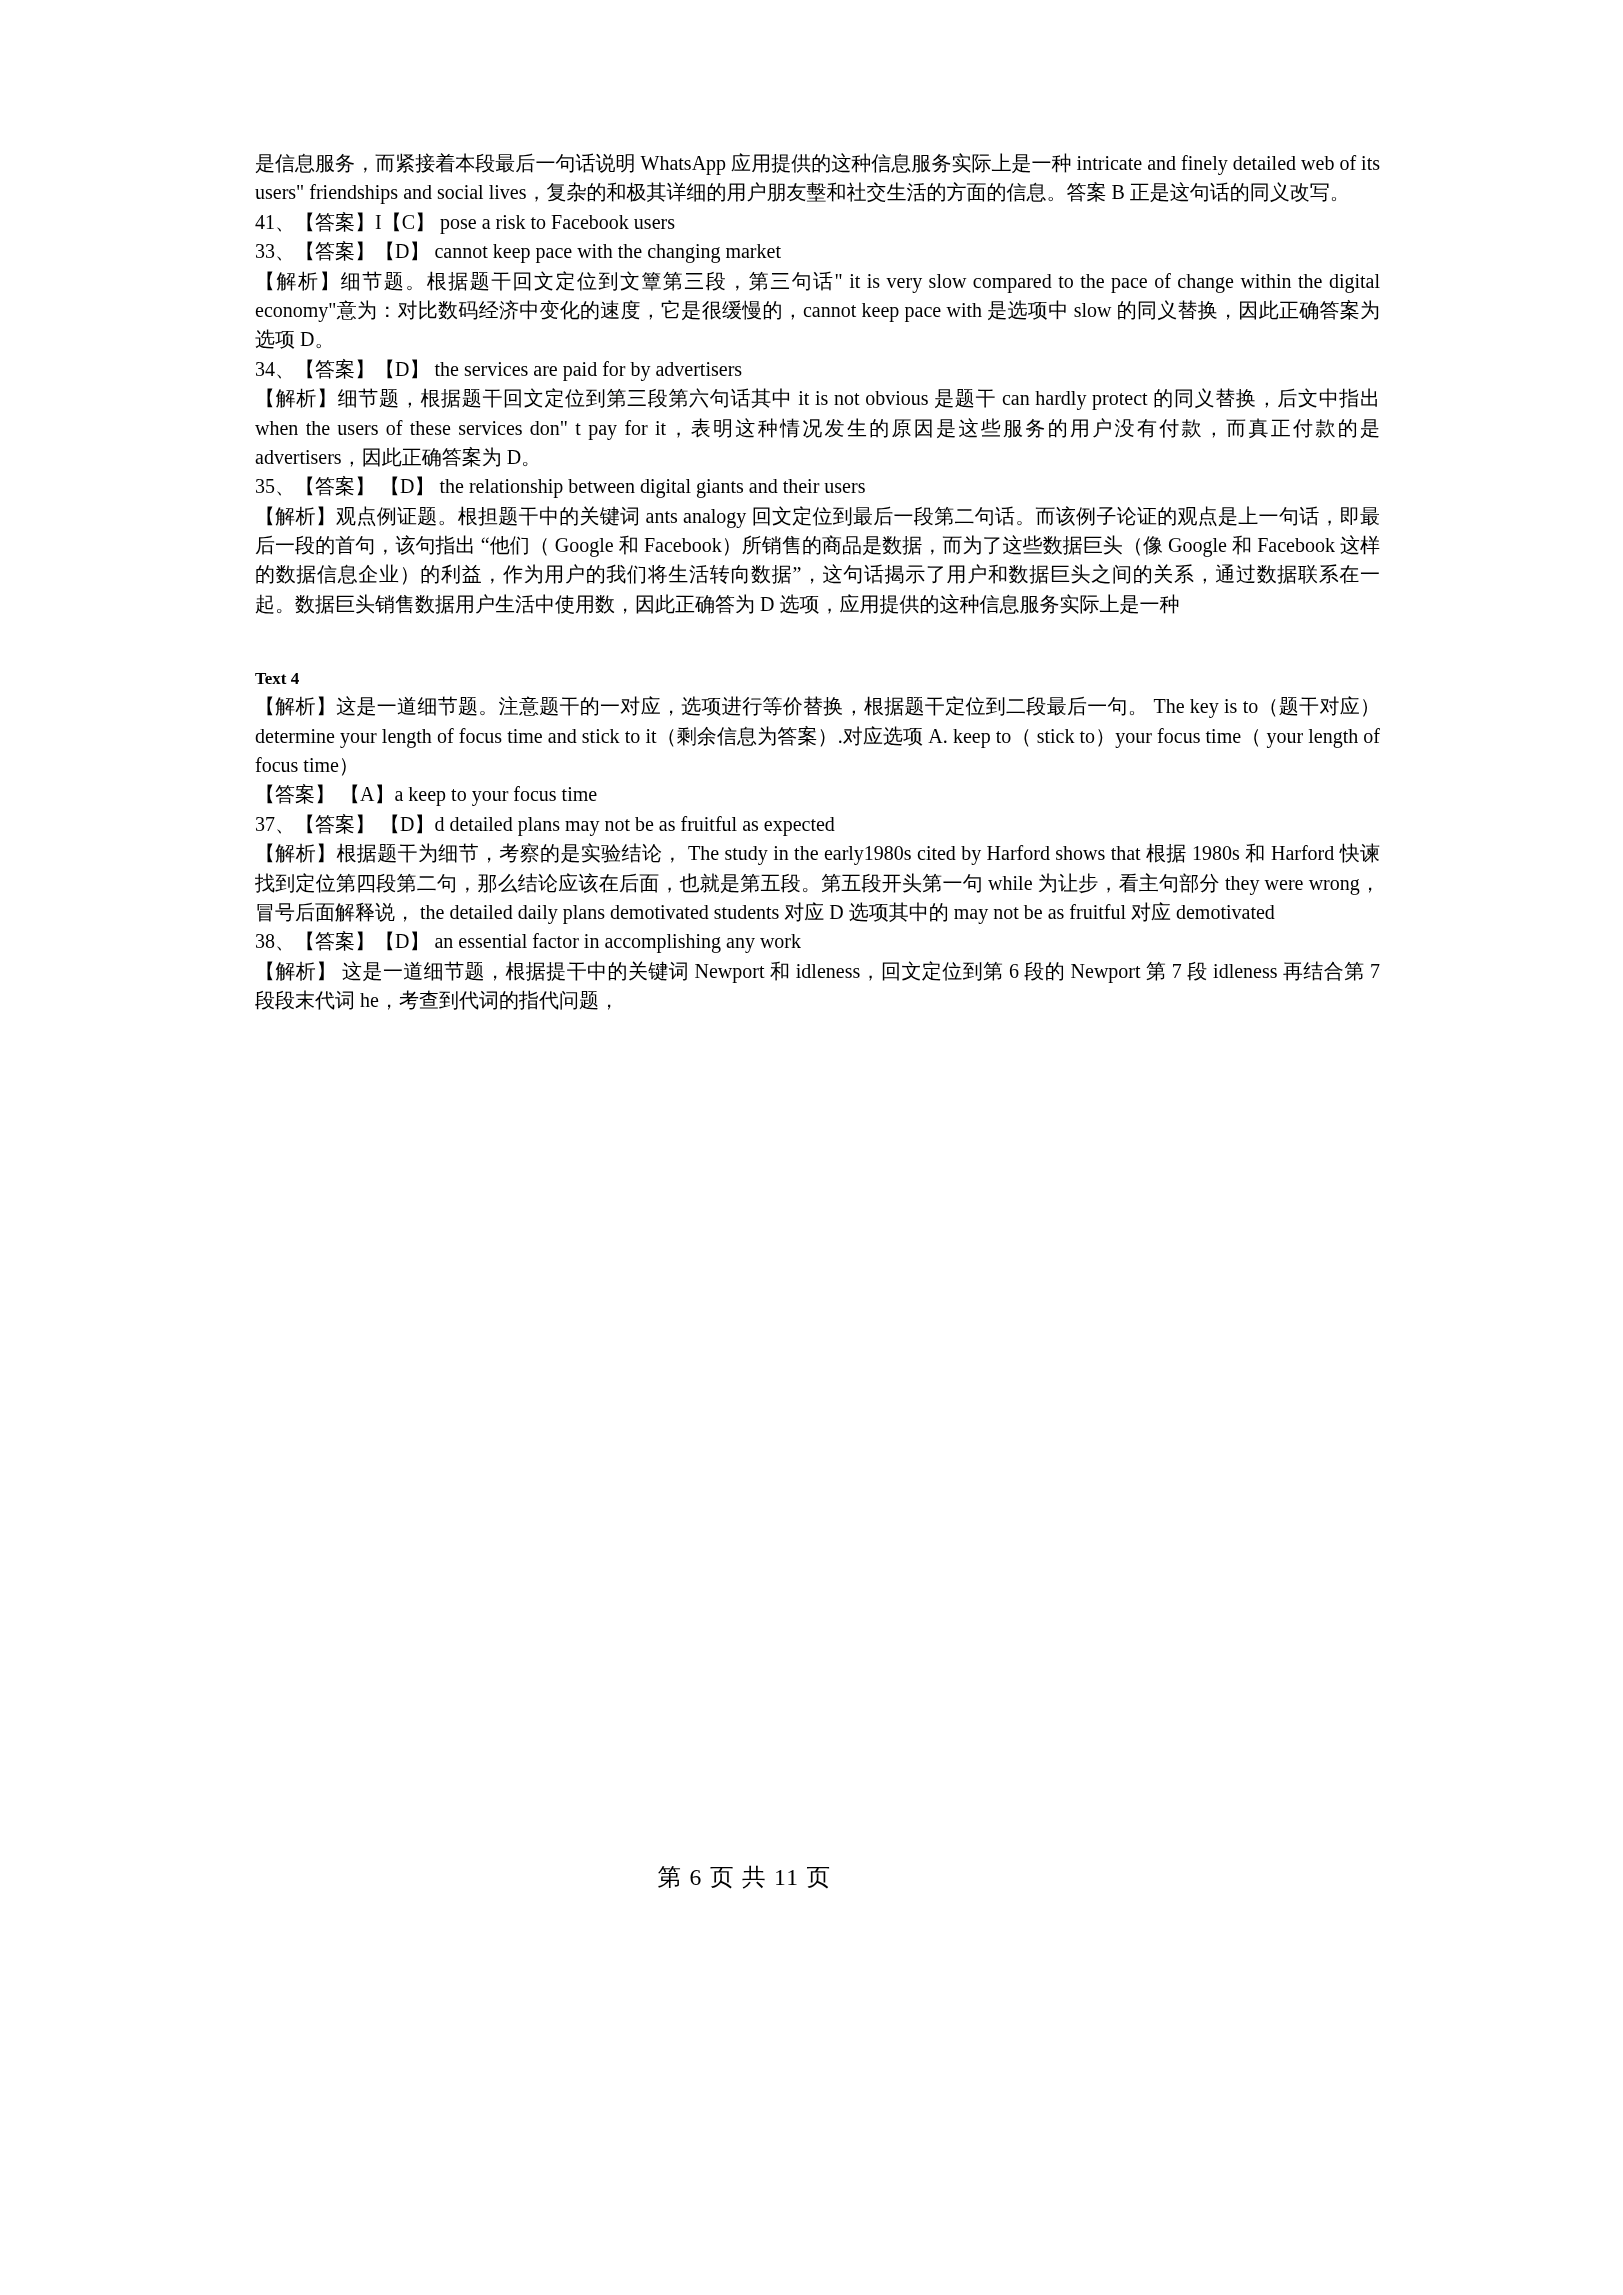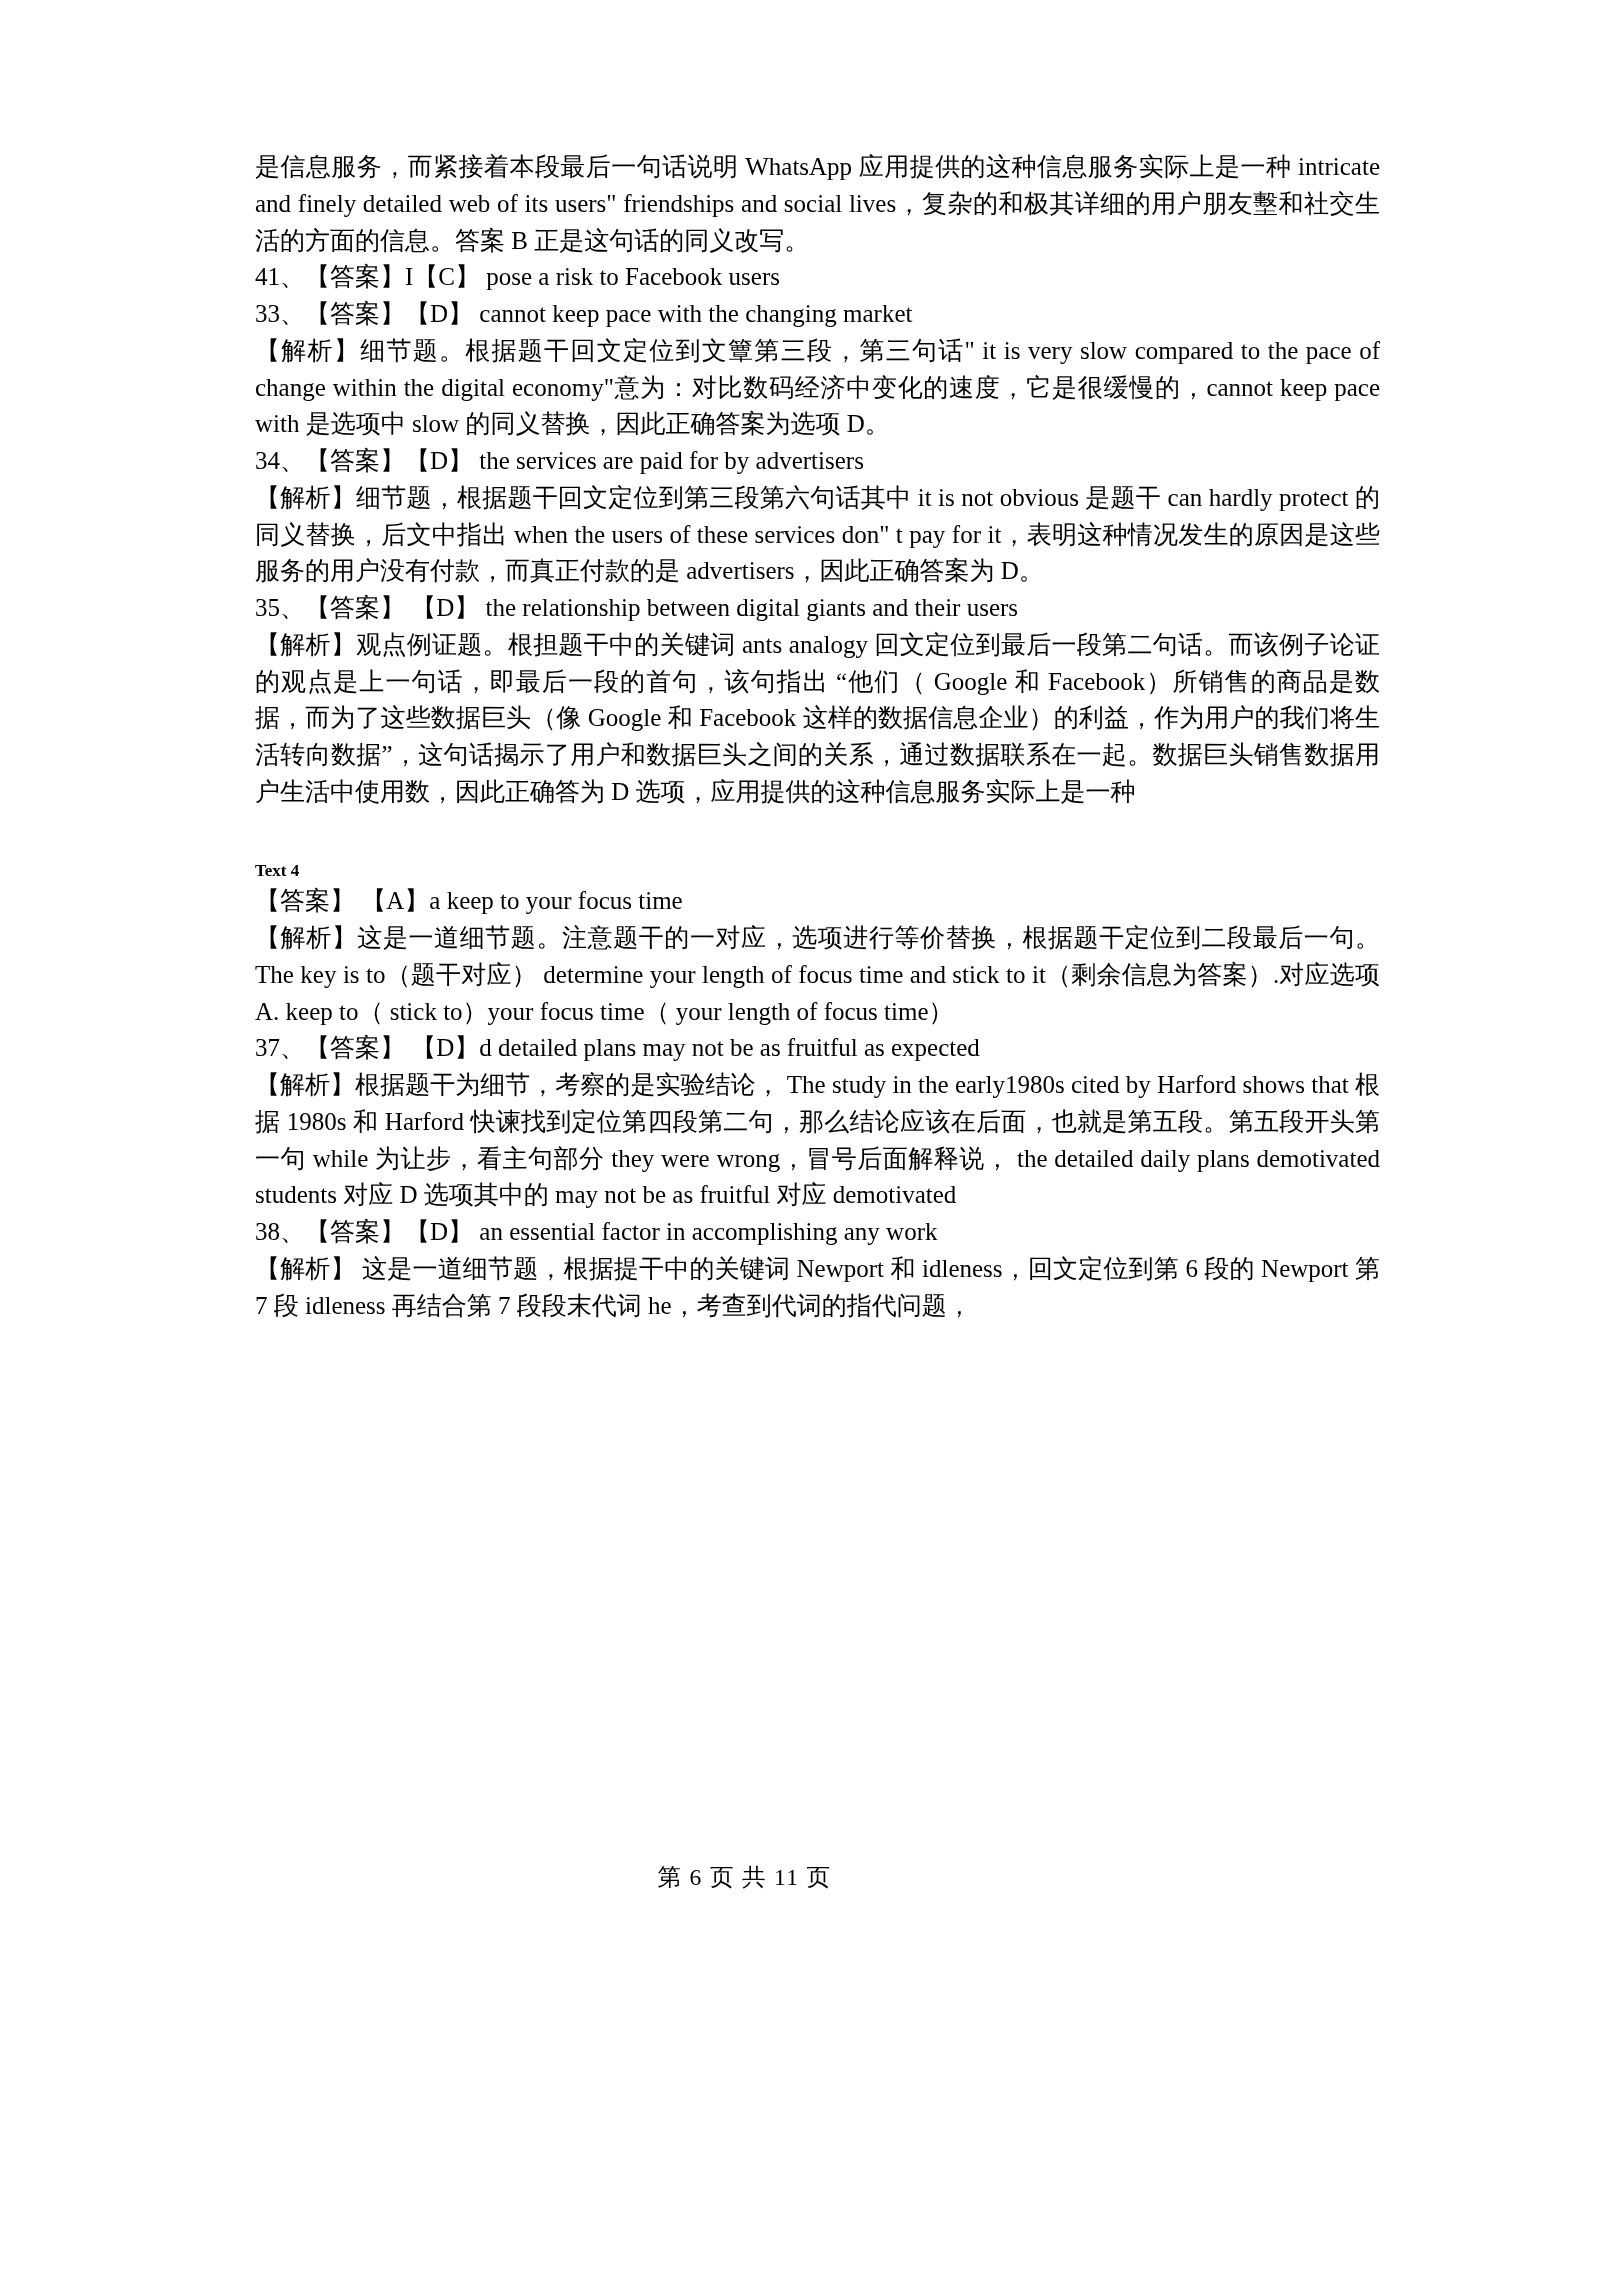--- a/index.html
+++ b/index.html
@@ -22,21 +22,21 @@
     padding: 0;
   }
   .content {
     position: absolute;
     left: 255px;
     top: 149px;
     width: 1125px;
   }
   p {
     margin: 0 0 0 0;
-    font-size: 25px;
+    font-size: 20px;
     line-height: 1.47;
     text-align: justify;
     text-justify: inter-ideograph;
   }
   .para {
     text-indent: 0;
   }
   .section-title {
     font-weight: bold;
     font-size: 17px;
@@ -75,23 +75,23 @@
     <p class="para">【解析】细节题，根据题干回文定位到第三段第六句话其中 it is not obvious 是题干 can hardly protect 的同义替换，后文中指出 when the users of these services don" t pay for it，表明这种情况发生的原因是这些服务的用户没有付款，而真正付款的是 advertisers，因此正确答案为 D。</p>
 
     <p class="para">35、【答案】 【D】 the relationship between digital giants and their users</p>
 
     <p class="para">【解析】观点例证题。根担题干中的关键词 ants analogy 回文定位到最后一段第二句话。而该例子论证的观点是上一句话，即最后一段的首句，该句指出 “他们（ Google 和 Facebook）所销售的商品是数据，而为了这些数据巨头（像 Google 和 Facebook 这样的数据信息企业）的利益，作为用户的我们将生活转向数据”，这句话揭示了用户和数据巨头之间的关系，通过数据联系在一起。数据巨头销售数据用户生活中使用数，因此正确答为 D 选项，应用提供的这种信息服务实际上是一种</p>
 
     <div class="gap-large"></div>
 
     <p class="section-title">Text 4</p>
 
+    <p class="para">【解析】这是一道细节题。注意题干的一对应，选项进行等价替换，根据题干定位到二段最后一句。 The key is to（题干对应） determine your length of focus time and stick to it（剩余信息为答案）.对应选项 A. keep to（ stick to）your focus time（ your length of focus time）</p>
+
     <p class="para">【答案】 【A】a keep to your focus time</p>
-
-    <p class="para">【解析】这是一道细节题。注意题干的一对应，选项进行等价替换，根据题干定位到二段最后一句。 The key is to（题干对应） determine your length of focus time and stick to it（剩余信息为答案）.对应选项 A. keep to（ stick to）your focus time（ your length of focus time）</p>
 
     <p class="para">37、【答案】 【D】d detailed plans may not be as fruitful as expected</p>
 
     <p class="para">【解析】根据题干为细节，考察的是实验结论， The study in the early1980s cited by Harford shows that 根据 1980s 和 Harford 快谏找到定位第四段第二句，那么结论应该在后面，也就是第五段。第五段开头第一句 while 为让步，看主句部分 they were wrong，冒号后面解释说， the detailed daily plans demotivated students 对应 D 选项其中的 may not be as fruitful 对应 demotivated</p>
 
     <p class="para">38、【答案】【D】  an essential factor in accomplishing any work</p>
 
     <p class="para">【解析】 这是一道细节题，根据提干中的关键词 Newport 和 idleness，回文定位到第 6 段的 Newport 第 7 段 idleness 再结合第 7 段段末代词 he，考查到代词的指代问题，</p>
 
   </div>

